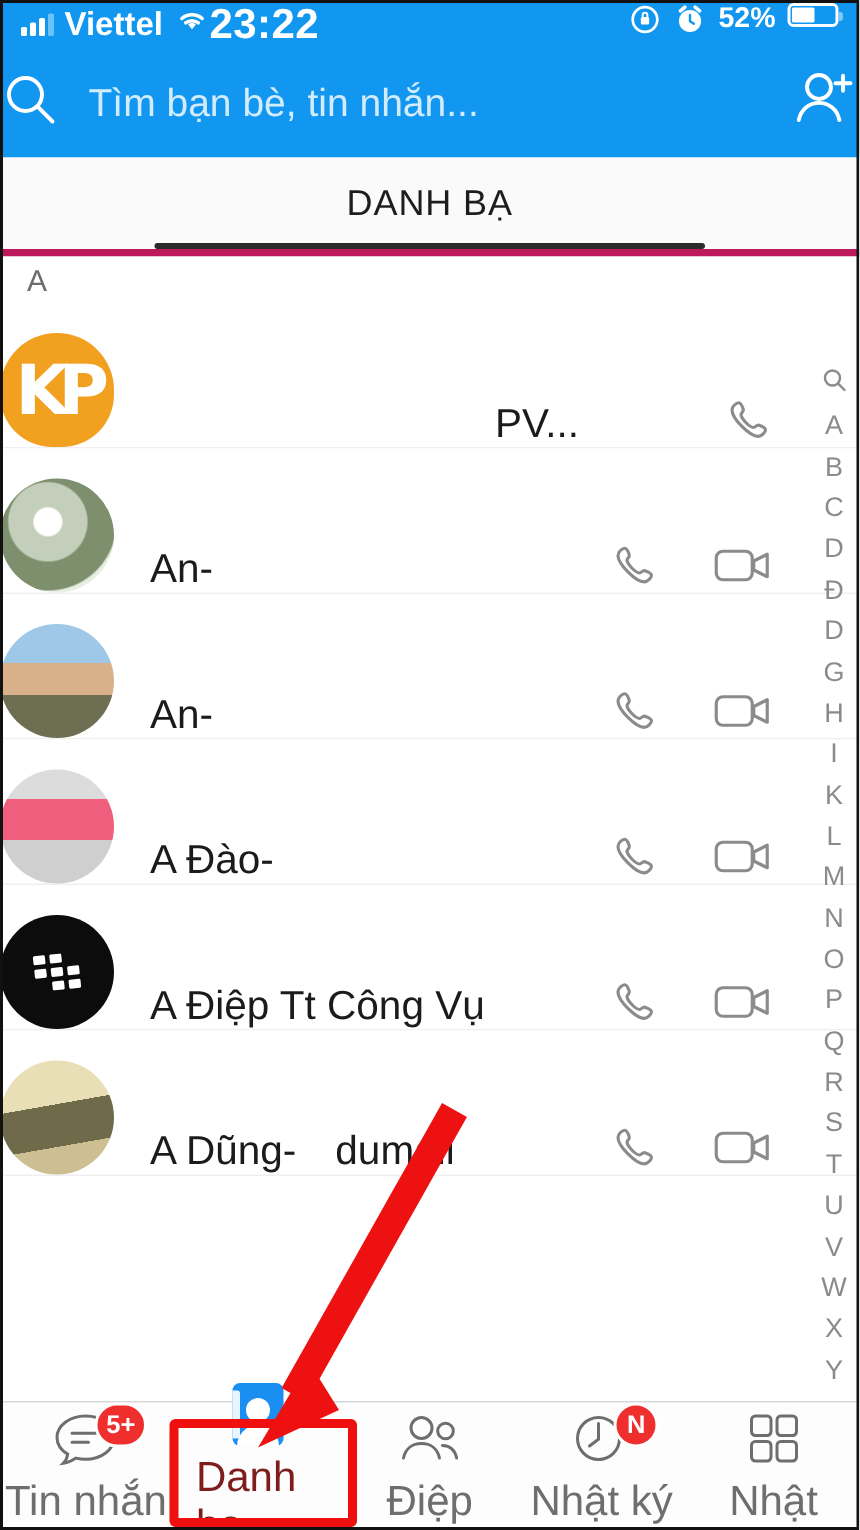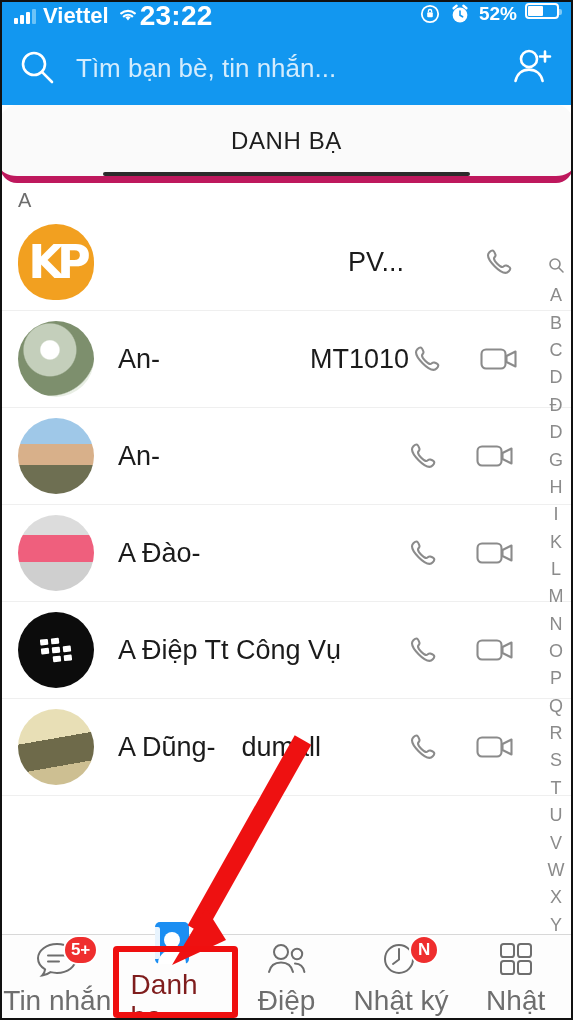--- a/index.html
+++ b/index.html
@@ -29,50 +29,49 @@
     width:34px; height:16px; border:2px solid #fff; border-radius:4px;
     position:relative; display:flex; align-items:center; padding:1px;
   }
   .batt::after{ content:""; position:absolute; right:-5px; top:4px; width:3px; height:6px;
     background:#7fc9f5; border-radius:0 2px 2px 0; }
   .batt span{ display:block; height:100%; width:52%; background:#fff; border-radius:1px; }
 
   
   .searchbar {
     height:73px; background:#1297f0; display:flex; align-items:center;
-    padding:0 18px; gap:20px;
+    padding:0 1px; gap:20px;
   }
   .search-ph { color:#d3ecfd; font-size:26px; flex:1; }
   .addfriend { margin-left:auto; }
 
   
   .tabs {
-    height:78px; background:#fafafa; display:flex; align-items:stretch;
-    border-bottom:7px solid #be185d;
-    border-radius:17px;
+    height:66px; background:#fafafa; display:flex; align-items:stretch;
+    border-bottom:5px solid #be185d;
   }
   .tab {
     flex:1; display:flex; align-items:center; justify-content:center;
     font-size:24px; letter-spacing:.6px; position:relative; color:#8b8b8b;
   }
   .tab.active { color:#1d1d1d; font-weight:500; }
   .tab.active::after {
     content:""; position:absolute; left:18%; right:18%; bottom:0;
     height:4px; background:#2b2b2b; border-radius:2px;
   }
 
   
   .section-letter {
     padding:6px 0 2px 18px; font-size:20px; color:#6d6d6d;
   }
 
   
   .list { position:relative; height:753px; overflow:hidden; background:#fff; }
   .row {
-    height:97px; display:flex; align-items:center; padding:0 0 0 18px;
+    height:97px; display:flex; align-items:flex-end; padding:0 0 0 0;
     border-bottom:1px solid #efefef; background:#fff;
   }
   .avatar {
     width:76px; height:76px; border-radius:50%; flex:0 0 76px;
     overflow:hidden; position:relative; background:#ddd;
   }
   .name-wrap {
     flex:1; display:flex; align-items:center; padding-left:24px;
     font-size:27px; color:#1b1b1b; white-space:nowrap; position:relative;
   }
@@ -237,21 +236,20 @@
       </div>
     </div>
 
 
 
     <div class="row">
       <div class="avatar av-snow"></div>
       <div class="name-wrap">
         <span class="name-a">An-</span>
         <span class="redact" style="width:150px"></span>
-        <span class="name-b">MT1010</span>
       </div>
       <div class="acts">
         <span>
           <svg width="36" height="36" viewBox="0 0 36 36">
               <path d="M11.5 6.5c1.6 0 2.4 2.6 3 4.3.5 1.6-1.5 2.4-1.5 3.6 0 2.6 5.8 8.6 8.4 8.6 1.2 0 2-2 3.6-1.5 1.7.6 4.3 1.4 4.3 3s-2.4 4.4-4.8 4.4C18.8 28.9 7 17 7 11.3c0-2.4 2.8-4.8 4.5-4.8z" stroke="#8b8b8b" stroke-width="2.1" fill="none" stroke-linejoin="round"></path>
             </svg>
         </span>
         <span>
           <svg width="42" height="32" viewBox="0 0 42 32">
               <rect x="2.5" y="6.5" width="24" height="19" rx="4.5" stroke="#8b8b8b" stroke-width="2.1" fill="none"></rect>

